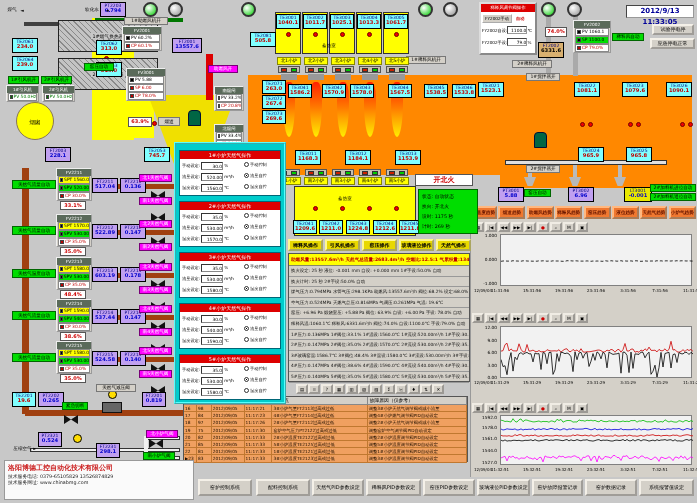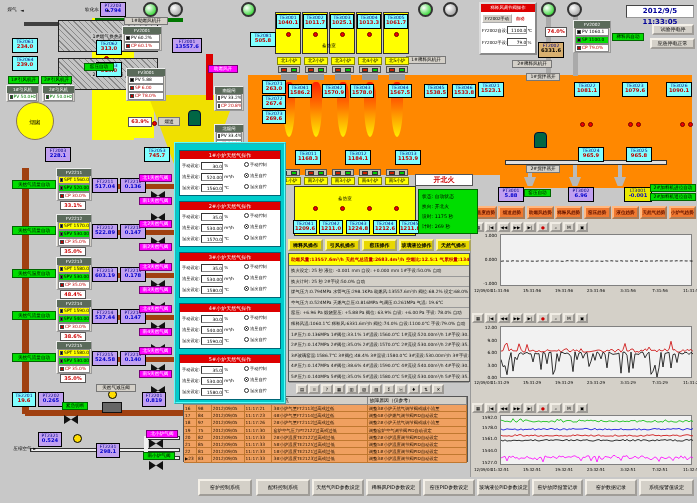--- a/index.html
+++ b/index.html
@@ -713,21 +713,21 @@
       <div class="xtick" style="left: 470px; top: 467px; width: 26px;">12/09/04</div>
       <div class="xtick" style="left: 486px; top: 467px; width: 28px;">11:32:51</div>
       <div class="xtick" style="left: 518px; top: 467px; width: 28px;">15:32:51</div>
       <div class="xtick" style="left: 550px; top: 467px; width: 28px;">19:32:51</div>
       <div class="xtick" style="left: 582px; top: 467px; width: 28px;">23:32:51</div>
       <div class="xtick" style="left: 614px; top: 467px; width: 28px;">3:32:51</div>
       <div class="xtick" style="left: 646px; top: 467px; width: 28px;">7:32:51</div>
       <div class="xtick" style="left: 678px; top: 467px; width: 28px;">11:32:51</div>
     </div>
 
-  <div id="date-box">2012/9/5 11:33:05</div>
+  <div id="date-box">2012/9/13 11:33:05</div>
 
   <div id="dilution">
     <div class="ti">稀释风调节阀操作</div>
     <div class="row">
       <span class="mbtn">FY2002手动</span>
       <span class="auto">自动</span>
     </div>
     <div class="row">
       <span>FY2002自设:</span>
       <span class="inp">1100.0</span>
@@ -832,20 +832,25 @@
       <div class="arow">
         <div style="width: 13px;">▶23</div>
         <div style="width: 15px;">83</div>
         <div style="width: 33px;">2012/09/05</div>
         <div style="width: 28px;">11:17:33</div>
         <div style="width: 96px;">3#小炉温度TE2123过高或过低</div>
         <div style="width: 100px;">调整3#小炉温度调节阀PID自动设定</div>
       </div>
     </div>
 
+  <div id="company">
+    <div class="nm">洛阳博德工控自动化技术有限公司</div>
+    <div class="sm">技术服务电话: 0379-65105829  13526874829</div>
+    <div class="sm">技术服务网址: www.chinabmg.com</div>
+  </div>
 
   <div id="gas-popup">
       <div class="gpanel" style="top: 6px;">
         <div class="pt">1#小炉天然气操作</div>
         <div class="fr" style="top: 10px;">
           <span>手动设定:</span>
           <span class="inp">30.0</span>
           <span>%</span>
         </div>
         <div class="fr" style="top: 21px;">

